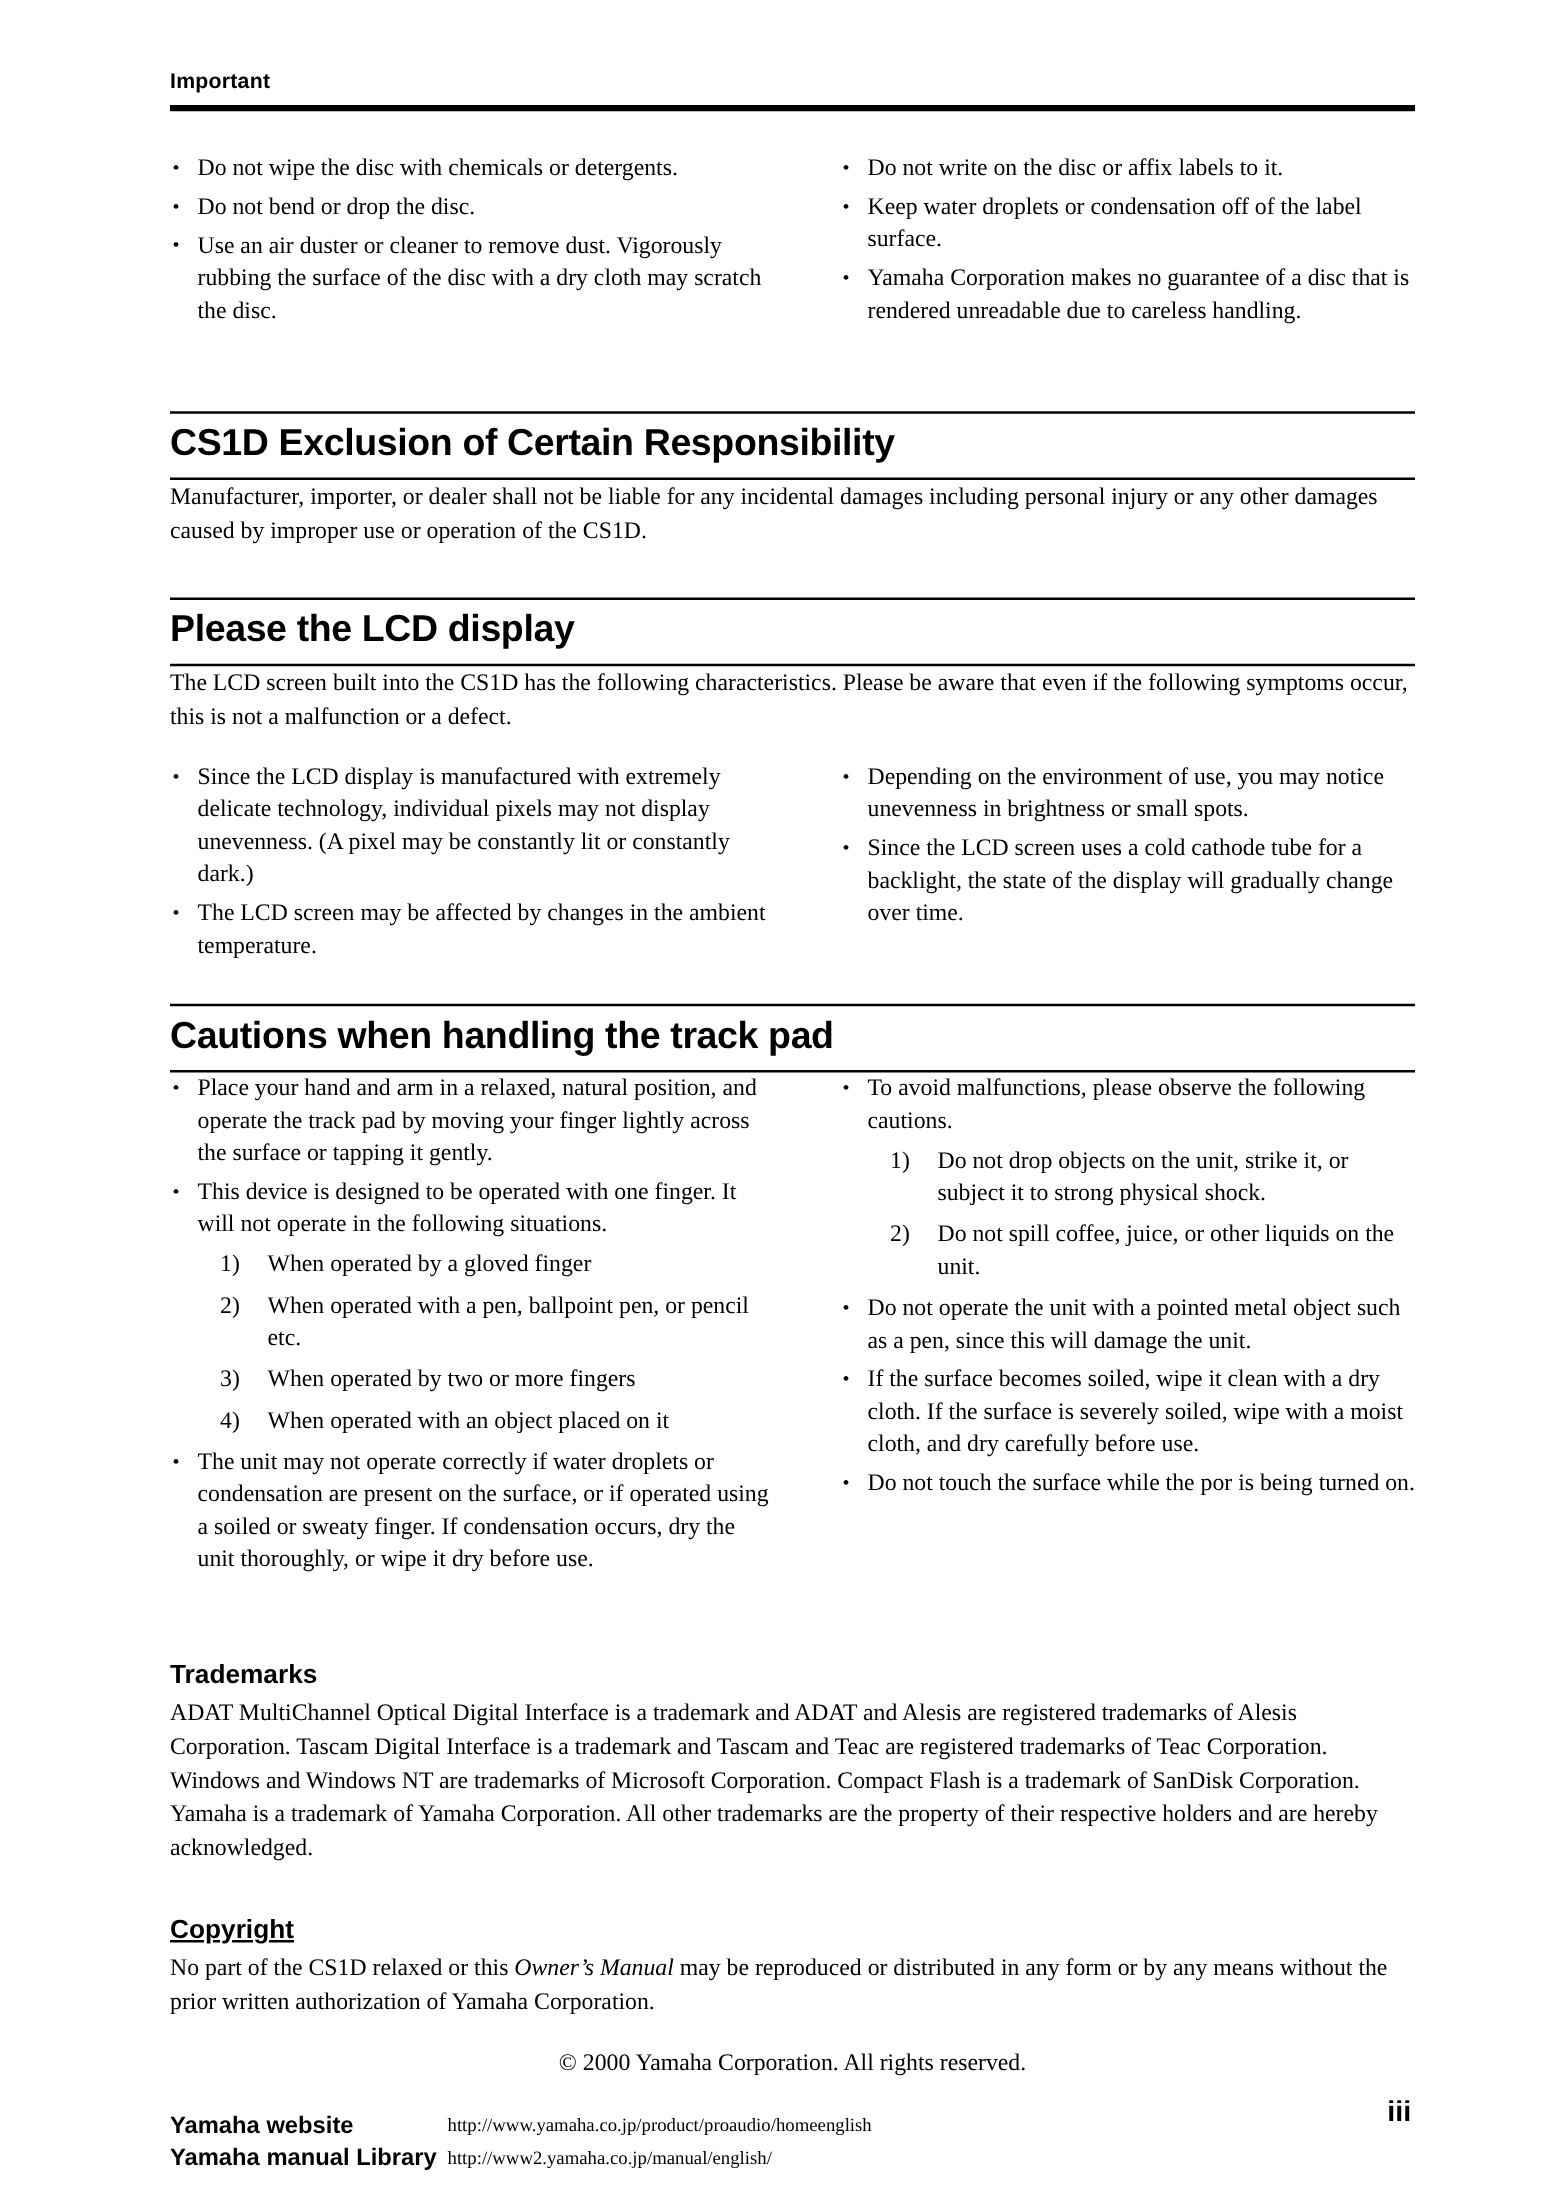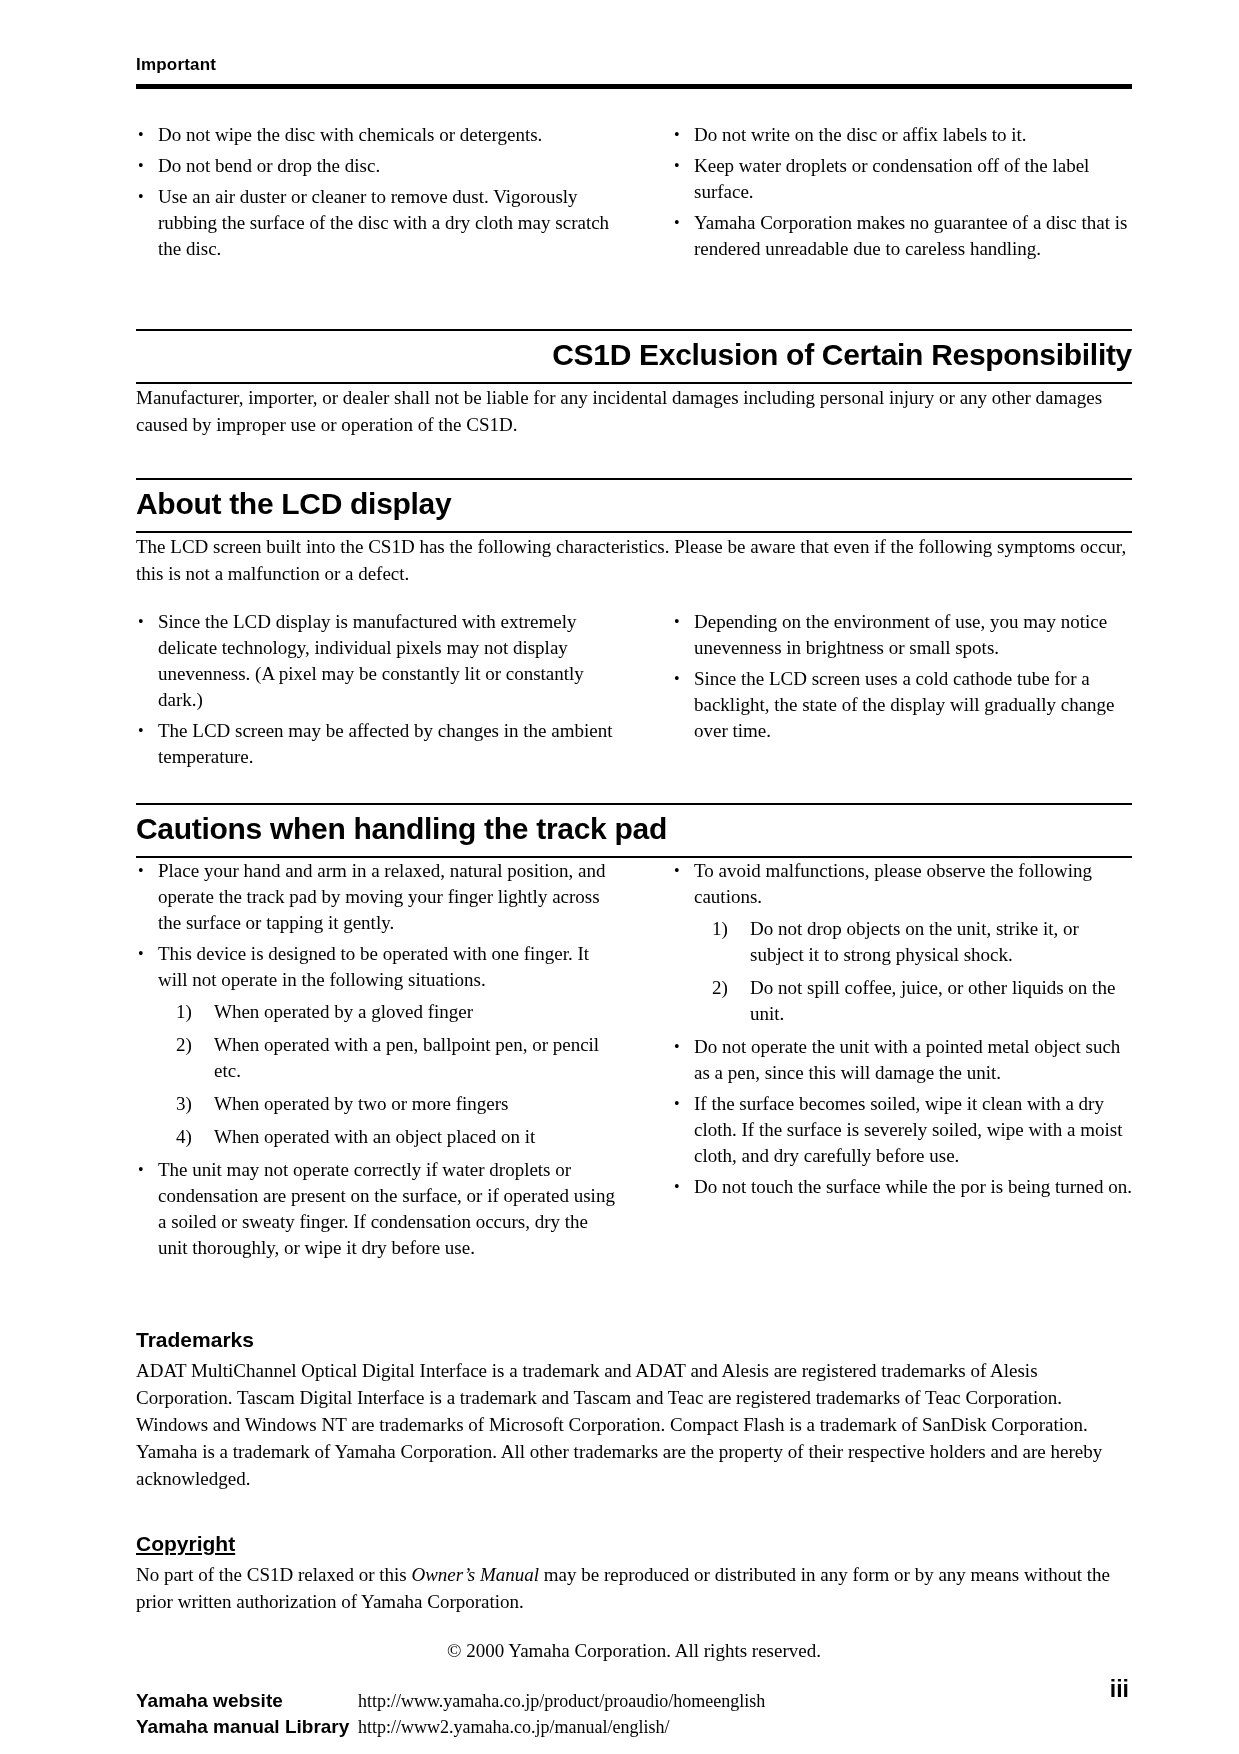--- a/index.html
+++ b/index.html
@@ -80,33 +80,33 @@
   }
   .italic { font-style: italic; }
   
   .link-row { display: flex; font-size: 19px; line-height: 26px; }
   .link-label {
     font-family: "Liberation Sans", sans-serif;
     font-weight: bold;
     width: 222px;
     flex: none;
   }
-  .link-url { font-size: 18px; }
+  .link-url { font-size: 15px; }
   
   .page-number {
     position: absolute;
     top: 1676px;
     right: 110px;
     font-family: "Liberation Sans", sans-serif;
     font-weight: bold;
     font-size: 23px;
   }
   
   .mt-disc      { margin-top: 33px; }
-  .mt-section1  { margin-top: 62px; text-align: right; }
+  .mt-section1  { margin-top: 62px; }
   .mt-para      { }
   .mt-section2  { margin-top: 40px; }
   .mt-bullets   { margin-top: 22px; }
   .mt-section3  { margin-top: 28px; }
   .mt-trademark { margin-top: 62px; }
   .mt-body6     { margin-top: 5px; }
   .mt-copyright { margin-top: 40px; text-decoration: underline; }
   .mt-notice    { margin-top: 22px; text-align: center; }
   .mt-links     { margin-top: 24px; }
 </style>
@@ -149,21 +149,21 @@
       </li>
     </ul>
   </div>
 
   <div class="section-rule-title mt-section1">
     <h1>CS1D Exclusion of Certain Responsibility</h1>
   </div>
   <p class="para mt-para">Manufacturer, importer, or dealer shall not be liable for any incidental damages including personal injury or any other damages caused by improper use or operation of the CS1D.</p>
 
   <div class="section-rule-title mt-section2">
-    <h1>About the LCD display</h1>
+    <h1>Please the LCD display</h1>
   </div>
   <p class="para mt-para">The LCD screen built into the CS1D has the following characteristics. Please be aware that even if the following symptoms occur, this is not a malfunction or a defect.</p>
 
   <div class="cols mt-bullets">
     <ul class="blist col-left">
       <li class="bitem">
         <span class="bmark">•</span>
         <span>Since the LCD display is manufactured with extremely delicate technology, individual pixels may not display unevenness. (A pixel may be constantly lit or constantly dark.)</span>
       </li>
       <li class="bitem">

